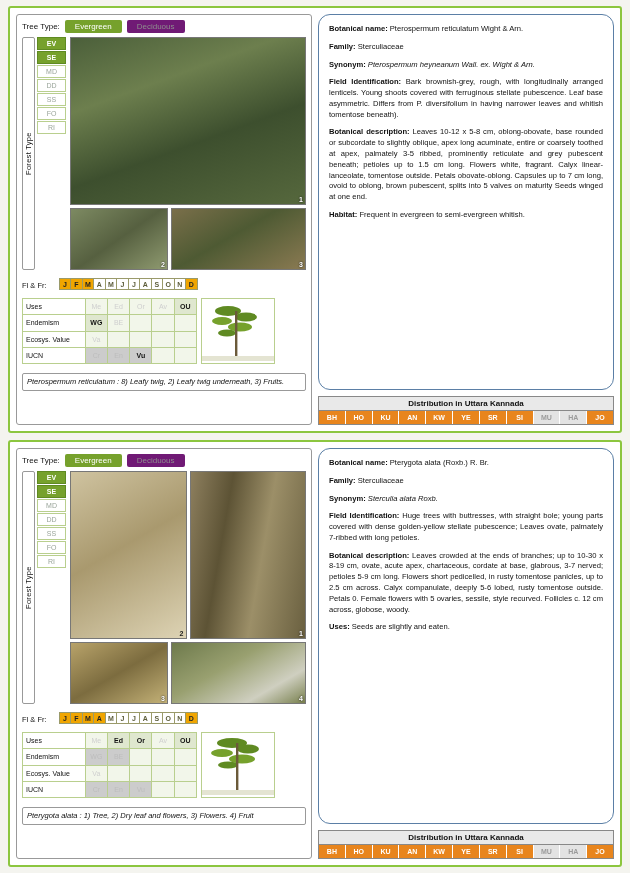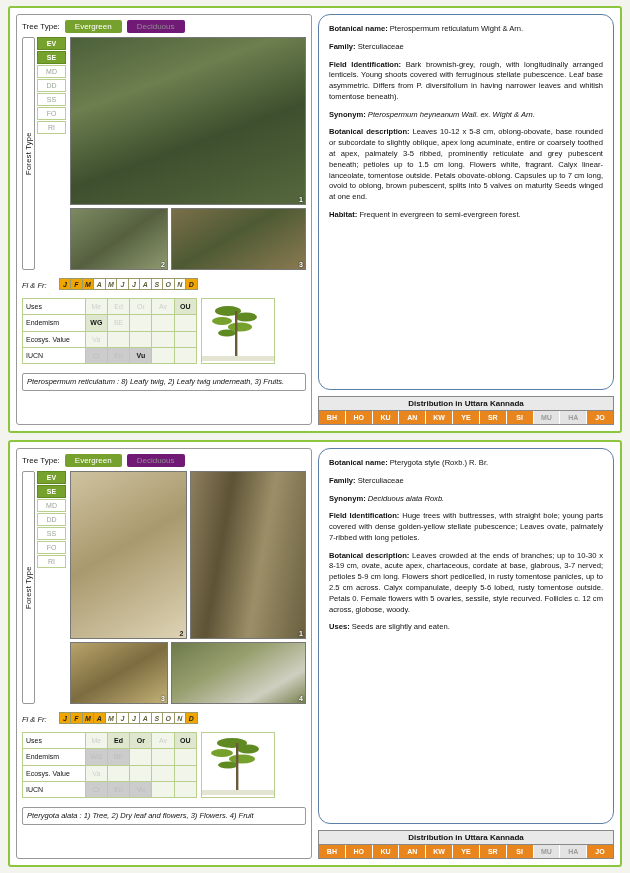--- a/index.html
+++ b/index.html
@@ -69,21 +69,21 @@
 
   
   .f-leaf   { background:linear-gradient(160deg,#4b5f3a 0%,#6d7f4e 30%,#3d4f2e 60%,#56683d 100%); }
   .f-leaf2  { background:linear-gradient(145deg,#7d8a62 0%,#566040 50%,#8f9a70 100%); }
   .f-fruit  { background:linear-gradient(150deg,#7a6f4a 0%,#4e5a33 45%,#8a7a52 100%); }
   .f-dryleaf{ background:linear-gradient(150deg,#cfc3a0 0%,#a9996e 45%,#ddd3b4 100%); }
   .f-bark   { background:linear-gradient(100deg,#8d7f5e 0%,#5d5335 30%,#9c8f68 60%,#6a6040 100%); }
   .f-seeds  { background:linear-gradient(150deg,#b8a36a 0%,#7c6c3f 50%,#c3b177 100%); }
   .f-flower { background:linear-gradient(150deg,#6e7a4c 0%,#99a070 40%,#cfcfc0 75%,#79814f 100%); }
 
-  .flfr-row { display:flex; align-items:center; gap:12px; margin-top:4px;font-style:italic; }
+  .flfr-row { display:flex; align-items:center; gap:12px; margin-top:4px; }
   .flfr-label { font-size:7.5px; padding-top:2px; white-space:nowrap; }
   .months { display:flex; }
   .mcell {
     width:12.5px; height:12px; line-height:12px; text-align:center;
     border:1px solid #9a9a6a; font-size:7px; font-weight:bold; color:#5d5d3a;
     background:#ffffff; margin-right:-1px;
   }
   .mcell.hl { background:#f0a500; color:#222; }
 
   .tables-and-tree { display:flex; gap:4px; margin-top:4px; }
@@ -249,30 +249,30 @@
 
     <div class="right-col">
       <div class="descbox">
         <p>
           <span class="lbl">Botanical name:</span><span> Pterospermum reticulatum Wight &amp; Arn.</span>
         </p>
         <p>
           <span class="lbl">Family:</span><span> Sterculiaceae</span>
         </p>
         <p>
+          <span class="lbl">Synonym:</span><em> Pterospermum heyneanum Wall. ex. Wight &amp; Arn.</em>
+        </p>
+        <p>
           <span class="lbl">Field Identification:</span><span> Bark brownish-grey, rough, with longitudinally arranged lenticels. Young shoots covered with ferruginous stellate pubescence. Leaf base asymmetric. Differs from P. diversifolium in having narrower leaves and whitish tomentose beneath).</span>
         </p>
         <p>
-          <span class="lbl">Synonym:</span><em> Pterospermum heyneanum Wall. ex. Wight &amp; Arn.</em>
-        </p>
-        <p>
           <span class="lbl">Botanical description:</span><span> Leaves 10-12 x 5-8 cm, oblong-obovate, base rounded or subcordate to slightly oblique, apex long acuminate, entire or coarsely toothed at apex, palmately 3-5 ribbed, prominently reticulate and grey pubescent beneath; petioles up to 1.5 cm long. Flowers white, fragrant. Calyx linear-lanceolate, tomentose outside. Petals obovate-oblong. Capsules up to 7 cm long, ovoid to oblong, brown pubescent, splits into 5 valves on maturity Seeds winged at one end.</span>
         </p>
         <p>
-          <span class="lbl">Habitat:</span><span> Frequent in evergreen to semi-evergreen forest.</span>
+          <span class="lbl">Habitat:</span><span> Frequent in evergreen to semi-evergreen whitish.</span>
         </p>
       </div>
 
       <div class="distbox">
         <div class="dist-title">Distribution in Uttara Kannada</div>
         <div class="dist-cells">
           <div class="dcell">BH</div>
           <div class="dcell">HO</div>
           <div class="dcell">KU</div>
           <div class="dcell">AN</div>
@@ -402,27 +402,27 @@
           </div>
         </div>
 
         <div class="caption">Pterygota alata : 1) Tree, 2) Dry leaf and flowers, 3) Flowers. 4) Fruit</div>
       </div>
     </div>
 
     <div class="right-col">
       <div class="descbox">
         <p>
-          <span class="lbl">Botanical name:</span><span> Pterygota style (Roxb.) R. Br.</span>
+          <span class="lbl">Botanical name:</span><span> Pterygota alata (Roxb.) R. Br.</span>
         </p>
         <p>
           <span class="lbl">Family:</span><span> Sterculiaceae</span>
         </p>
         <p>
-          <span class="lbl">Synonym:</span><em> Deciduous alata Roxb.</em>
+          <span class="lbl">Synonym:</span><em> Sterculia alata Roxb.</em>
         </p>
         <p>
           <span class="lbl">Field Identification:</span><span> Huge trees with buttresses, with straight bole; young parts covered with dense golden-yellow stellate pubescence; Leaves ovate, palmately 7-ribbed with long petioles.</span>
         </p>
         <p>
           <span class="lbl">Botanical description:</span><span> Leaves crowded at the ends of branches; up to 10-30 x 8-19 cm, ovate, acute apex, chartaceous, cordate at base, glabrous, 3-7 nerved; petioles 5-9 cm long. Flowers short pedicelled, in rusty tomentose panicles, up to 2.5 cm across. Calyx companulate, deeply 5-6 lobed, rusty tomentose outside. Petals 0. Female flowers with 5 ovaries, sessile, style recurved. Follicles c. 12 cm across, globose, woody.</span>
         </p>
         <p>
           <span class="lbl">Uses:</span><span> Seeds are slightly and eaten.</span>
         </p>

